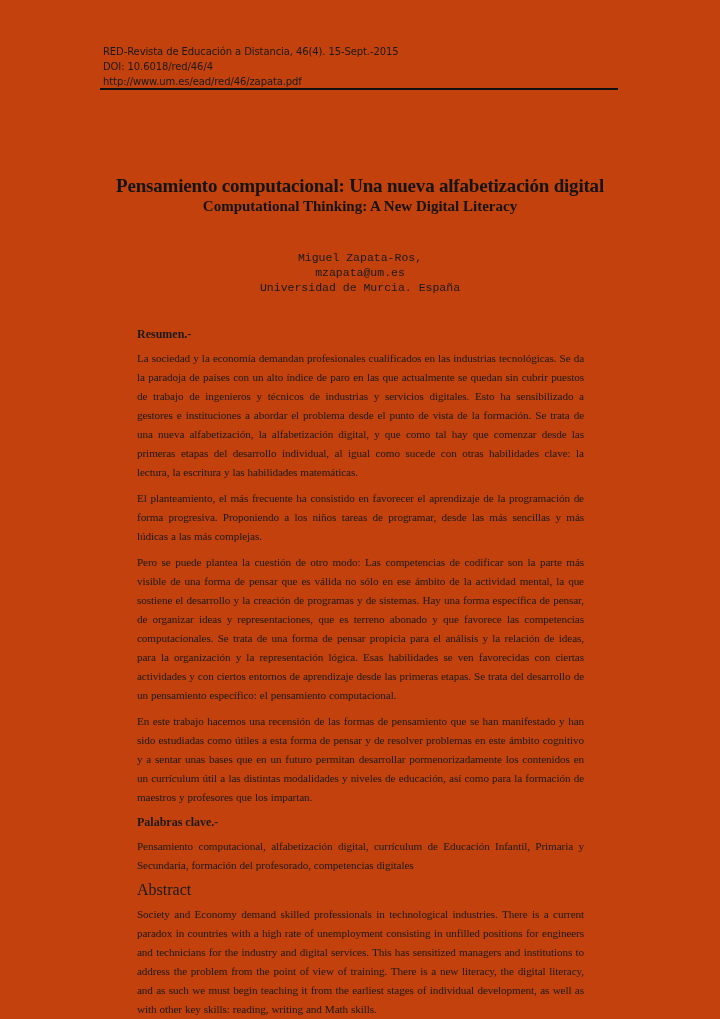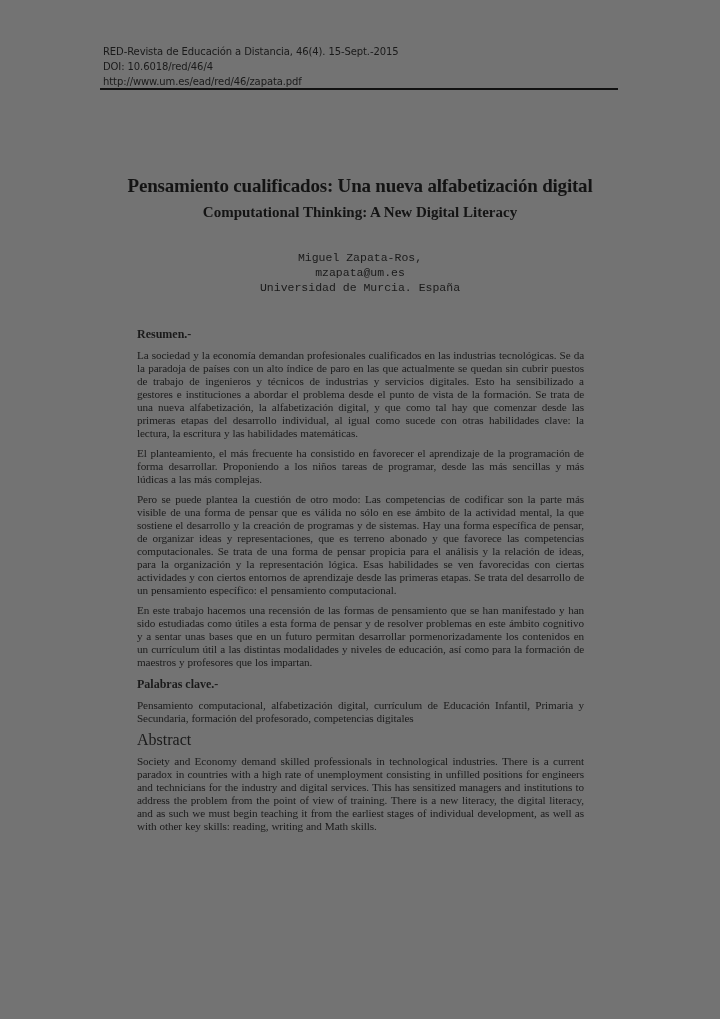--- a/index.html
+++ b/index.html
@@ -13,21 +13,21 @@
       position: relative;
       overflow: hidden;
       color: #111111;
     }
     .page {
       position: absolute;
       left: 0;
       top: 0;
       width: 720px;
       height: 1019px;
-      background: #737373;
+      background: #c2410c;
     }
     .running-header {
       position: absolute;
       left: 103px;
       top: 44px;
       width: 514px;
       font-family: "DejaVu Sans", sans-serif;
       font-size: 10px;
       line-height: 15px;
       color: #1a1a1a;
@@ -54,21 +54,21 @@
       font-weight: bold;
       color: #141414;
     }
     .title-es {
       font-size: 19px;
       line-height: 22px;
       white-space: nowrap;
       letter-spacing: -0.2px;
     }
     .title-en {
-      margin-top: 6px;
+      margin-top: 0;
       font-size: 15px;
       line-height: 18px;
       white-space: nowrap;
     }
     .author-block {
       position: absolute;
       left: 210px;
       top: 250px;
       width: 300px;
       text-align: center;
@@ -96,21 +96,21 @@
     }
     .section-heading.abstract-h {
       font-weight: normal;
       font-size: 16px;
     }
     .para {
       margin: 0 0 7px 0;
       text-align: justify;
       font-family: "Liberation Serif", serif;
       font-size: 11.2px;
-      line-height: 13px;
+      line-height: 19px;
       letter-spacing: -0.1px;
       word-spacing: 0.3px;
     }
     .para.last-before-heading {
       margin-bottom: 8px;
     }
   </style>
 </head>
 <body>
 
@@ -118,34 +118,34 @@
 
   <div class="running-header">
     <div>RED-Revista de Educación a Distancia, 46(4). 15-Sept.-2015</div>
     <div>DOI: 10.6018/red/46/4</div>
     <div>http://www.um.es/ead/red/46/zapata.pdf</div>
   </div>
 
   <div class="header-rule"></div>
 
   <div class="title-block">
-    <div class="title-es">Pensamiento cualificados: Una nueva alfabetización digital</div>
+    <div class="title-es">Pensamiento computacional: Una nueva alfabetización digital</div>
     <div class="title-en">Computational Thinking: A New Digital Literacy</div>
   </div>
 
   <div class="author-block">
     <div>Miguel Zapata-Ros,</div>
     <div>mzapata@um.es</div>
     <div>Universidad de Murcia. España</div>
   </div>
 
   <div class="content">
     <div class="section-heading">Resumen.-</div>
     <p class="para">La sociedad y la economía demandan profesionales cualificados en las industrias tecnológicas. Se da la paradoja de países con un alto índice de paro en las que actualmente se quedan sin cubrir puestos de trabajo de ingenieros y técnicos de industrias y servicios digitales. Esto ha sensibilizado a gestores e instituciones a abordar el problema desde el punto de vista de la formación. Se trata de una nueva alfabetización, la alfabetización digital, y que como tal hay que comenzar desde las primeras etapas del desarrollo individual, al igual como sucede con otras habilidades clave: la lectura, la escritura y las habilidades matemáticas.</p>
-    <p class="para">El planteamiento, el más frecuente ha consistido en favorecer el aprendizaje de la programación de forma desarrollar. Proponiendo a los niños tareas de programar, desde las más sencillas y más lúdicas a las más complejas.</p>
+    <p class="para">El planteamiento, el más frecuente ha consistido en favorecer el aprendizaje de la programación de forma progresiva. Proponiendo a los niños tareas de programar, desde las más sencillas y más lúdicas a las más complejas.</p>
     <p class="para">Pero se puede  plantea la cuestión de otro modo: Las competencias de codificar son la parte más visible de una forma de pensar que es válida no sólo en ese ámbito de la actividad mental, la que sostiene el desarrollo y la creación de programas y de sistemas. Hay una forma específica de pensar, de organizar ideas y representaciones, que es terreno abonado y que favorece las competencias computacionales. Se trata de una forma de pensar propicia para el análisis y la relación de ideas, para la organización y la representación lógica. Esas habilidades se ven favorecidas con ciertas actividades y con ciertos entornos de aprendizaje desde las primeras etapas. Se trata del desarrollo de un pensamiento específico: el pensamiento computacional.</p>
     <p class="para last-before-heading">En este trabajo hacemos una recensión de las formas de pensamiento que se han manifestado y han sido estudiadas como útiles a esta forma de pensar y de resolver problemas en este ámbito cognitivo y a sentar unas bases que en un futuro permitan desarrollar pormenorizadamente los contenidos en un currículum útil a las distintas modalidades y niveles de educación, así como para la formación de maestros y profesores que los impartan.</p>
 
     <div class="section-heading">Palabras clave.-</div>
     <p class="para last-before-heading">Pensamiento computacional, alfabetización digital, currículum de Educación Infantil, Primaria y Secundaria, formación del profesorado, competencias digitales</p>
 
     <div class="section-heading abstract-h">Abstract</div>
     <p class="para">Society and Economy demand skilled professionals in technological industries. There is a current paradox in countries with a high rate of unemployment consisting in unfilled positions for engineers and technicians for the industry and digital services. This has sensitized managers and institutions to address the problem from the point of view of training. There is a new literacy, the digital literacy, and as such we must begin teaching it from the earliest stages of individual development, as well as with other key skills: reading, writing and Math skills.</p>
   </div>
 

